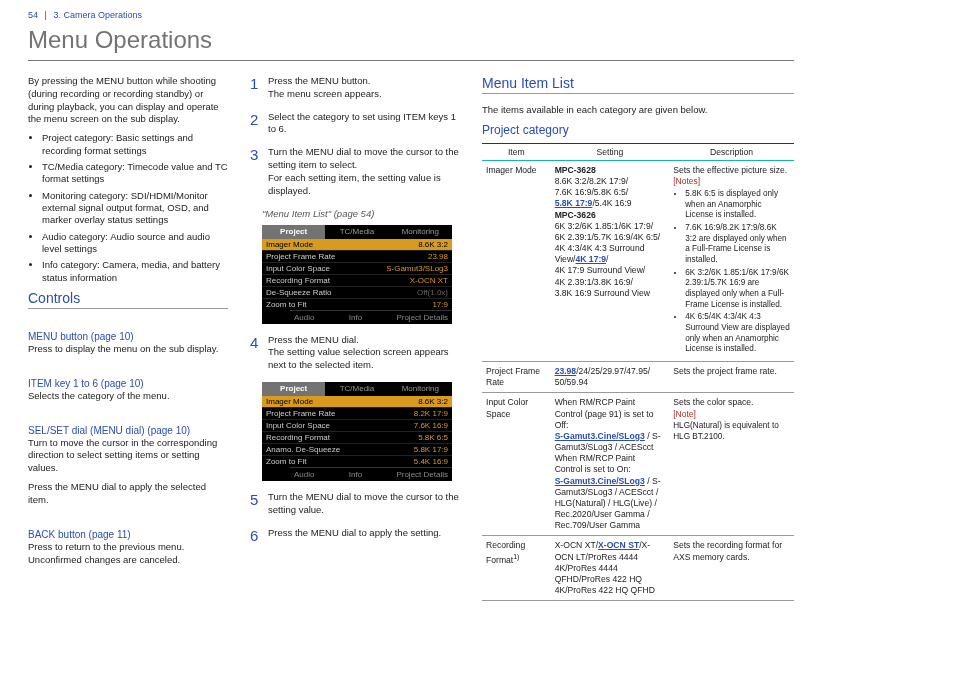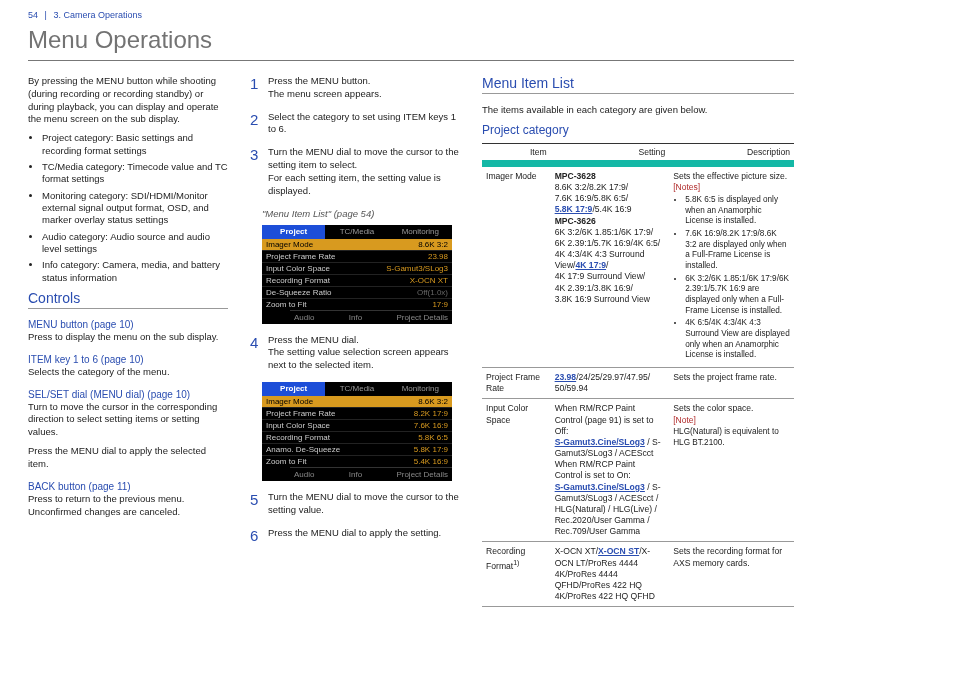--- a/index.html
+++ b/index.html
@@ -58,21 +58,21 @@
   }
   p { margin: 0 0 6px 0; line-height: 1.35; }
   ul.bullets {
     margin: 0 0 6px 0;
     padding-left: 14px;
   }
   ul.bullets li { margin-bottom: 4px; line-height: 1.3; }
   .ctrl-head {
     color: #2a4db0;
     font-size: 10px;
-    margin: 10px 0 1px 0;
+    margin: 22px 0 1px 0;
   }
   .step {
     display: flex;
     gap: 6px;
     margin-bottom: 10px;
   }
   .step .num {
     color: #2a4db0;
     font-size: 15px;
     font-weight: 400;
@@ -91,21 +91,21 @@
     color: #ccc;
     font-size: 8px;
     margin: 2px 0 10px 12px;
   }
   .cam .tabs {
     display: flex;
     height: 14px;
     font-size: 8px;
   }
   .cam .tabs div { flex: 1; text-align: center; line-height: 14px; color:#999; }
-  .cam .tabs .active { background: #1d4ed8; color: #fff; font-weight: bold;}
+  .cam .tabs .active { background: #737373; color: #fff; font-weight: bold;}
   .cam .rowhl {
     display: flex; justify-content: space-between; padding: 1px 4px;
     background: #d89a1f; color: #000;
   }
   .cam .row {
     display: flex; justify-content: space-between; padding: 1px 4px;
     border-top: 1px solid #222;
   }
   .cam .row .v { color: #d89a1f; }
   .cam .row .voff { color: #666; }
@@ -113,24 +113,24 @@
     display:flex; justify-content: space-between; padding: 2px 4px;
     border-top: 1px solid #333; color:#888;margin-left:28px;
   }
   
   table.itemtab {
     width: 100%;
     border-collapse: collapse;
     font-size: 8.6px;
   }
   table.itemtab th {
-    text-align: right;
+    text-align: center;
     font-weight: normal;
     border-top: 1px solid #333;
-    border-bottom: 7px solid #14b8a6;
+    border-bottom: 1px solid #14b8a6;
     padding: 3px 4px;
   }
   table.itemtab td {
     vertical-align: top;
     border-bottom: 1px solid #999;
     padding: 4px 4px;
     line-height: 1.3;
   }
   .blue { color: #2a4db0; }
   .note { color: #b02a2a; font-size:8.5px;}

